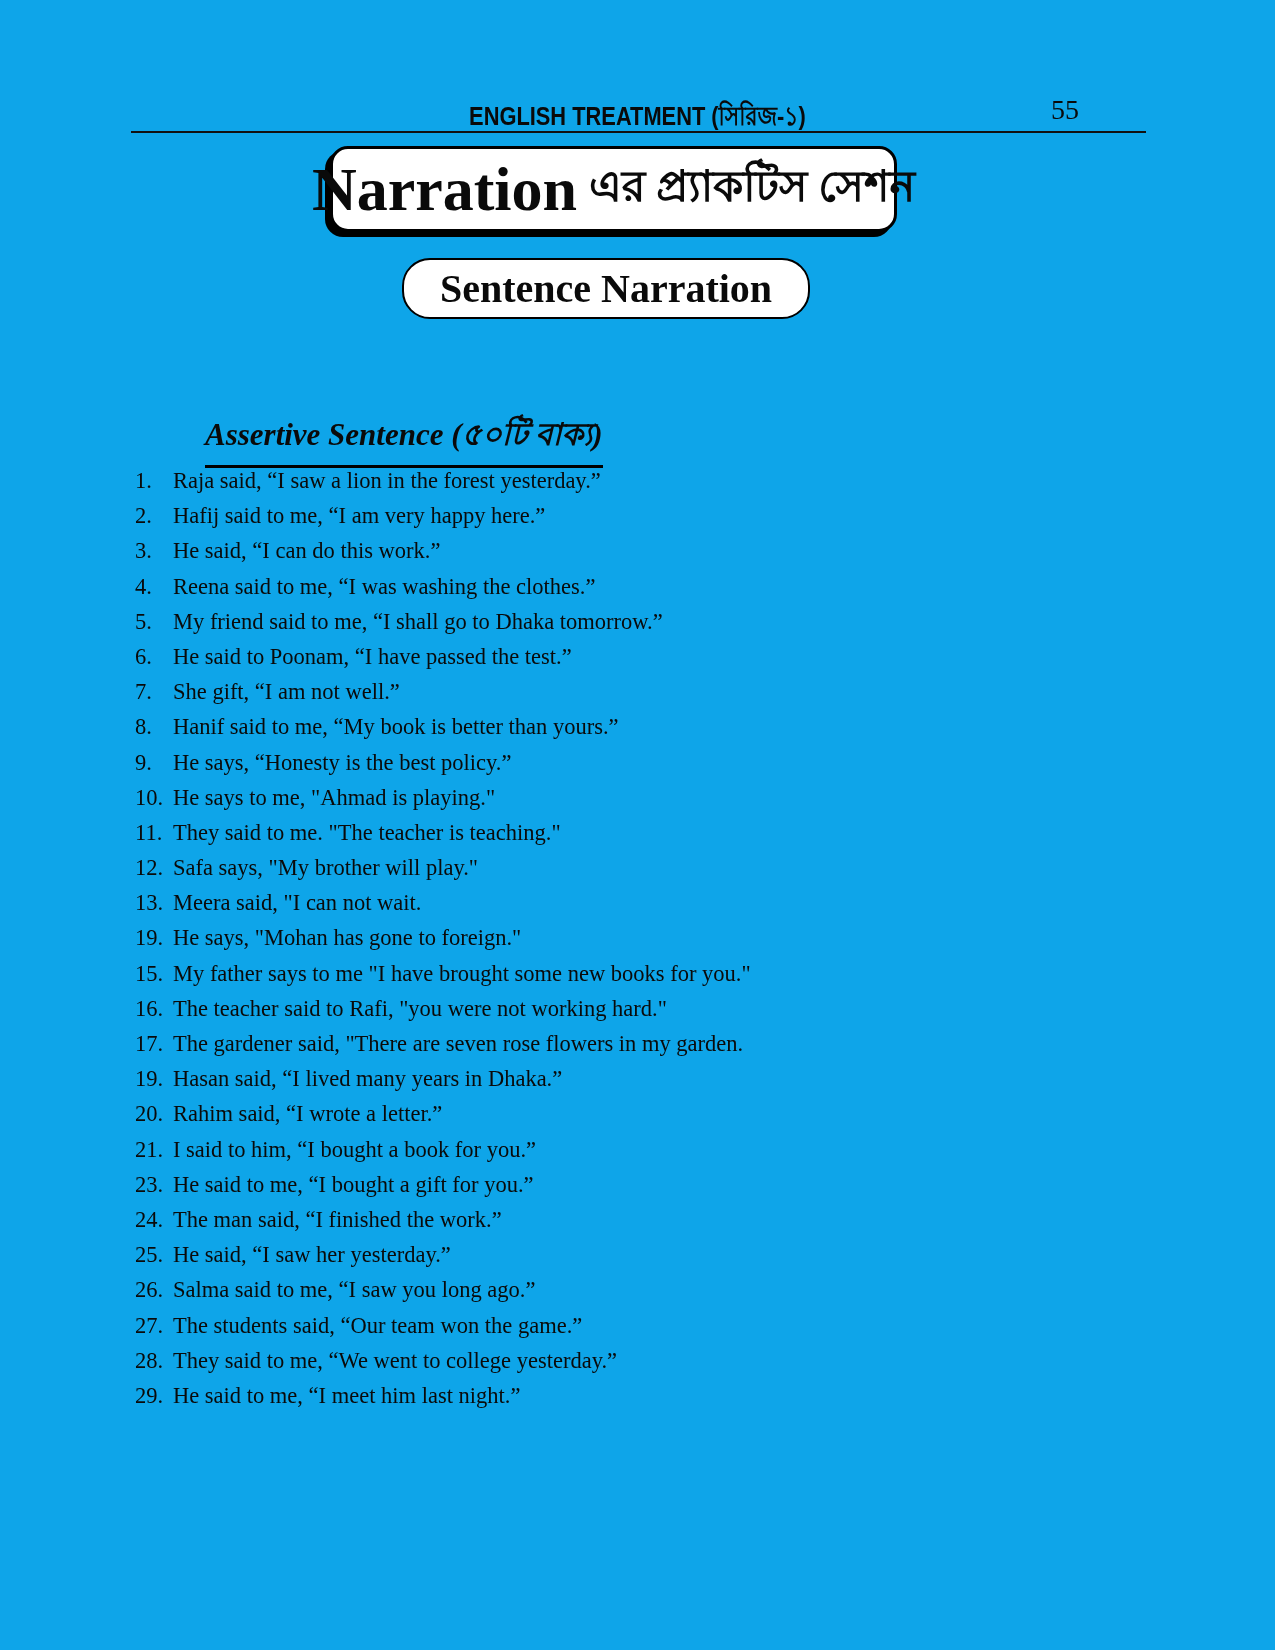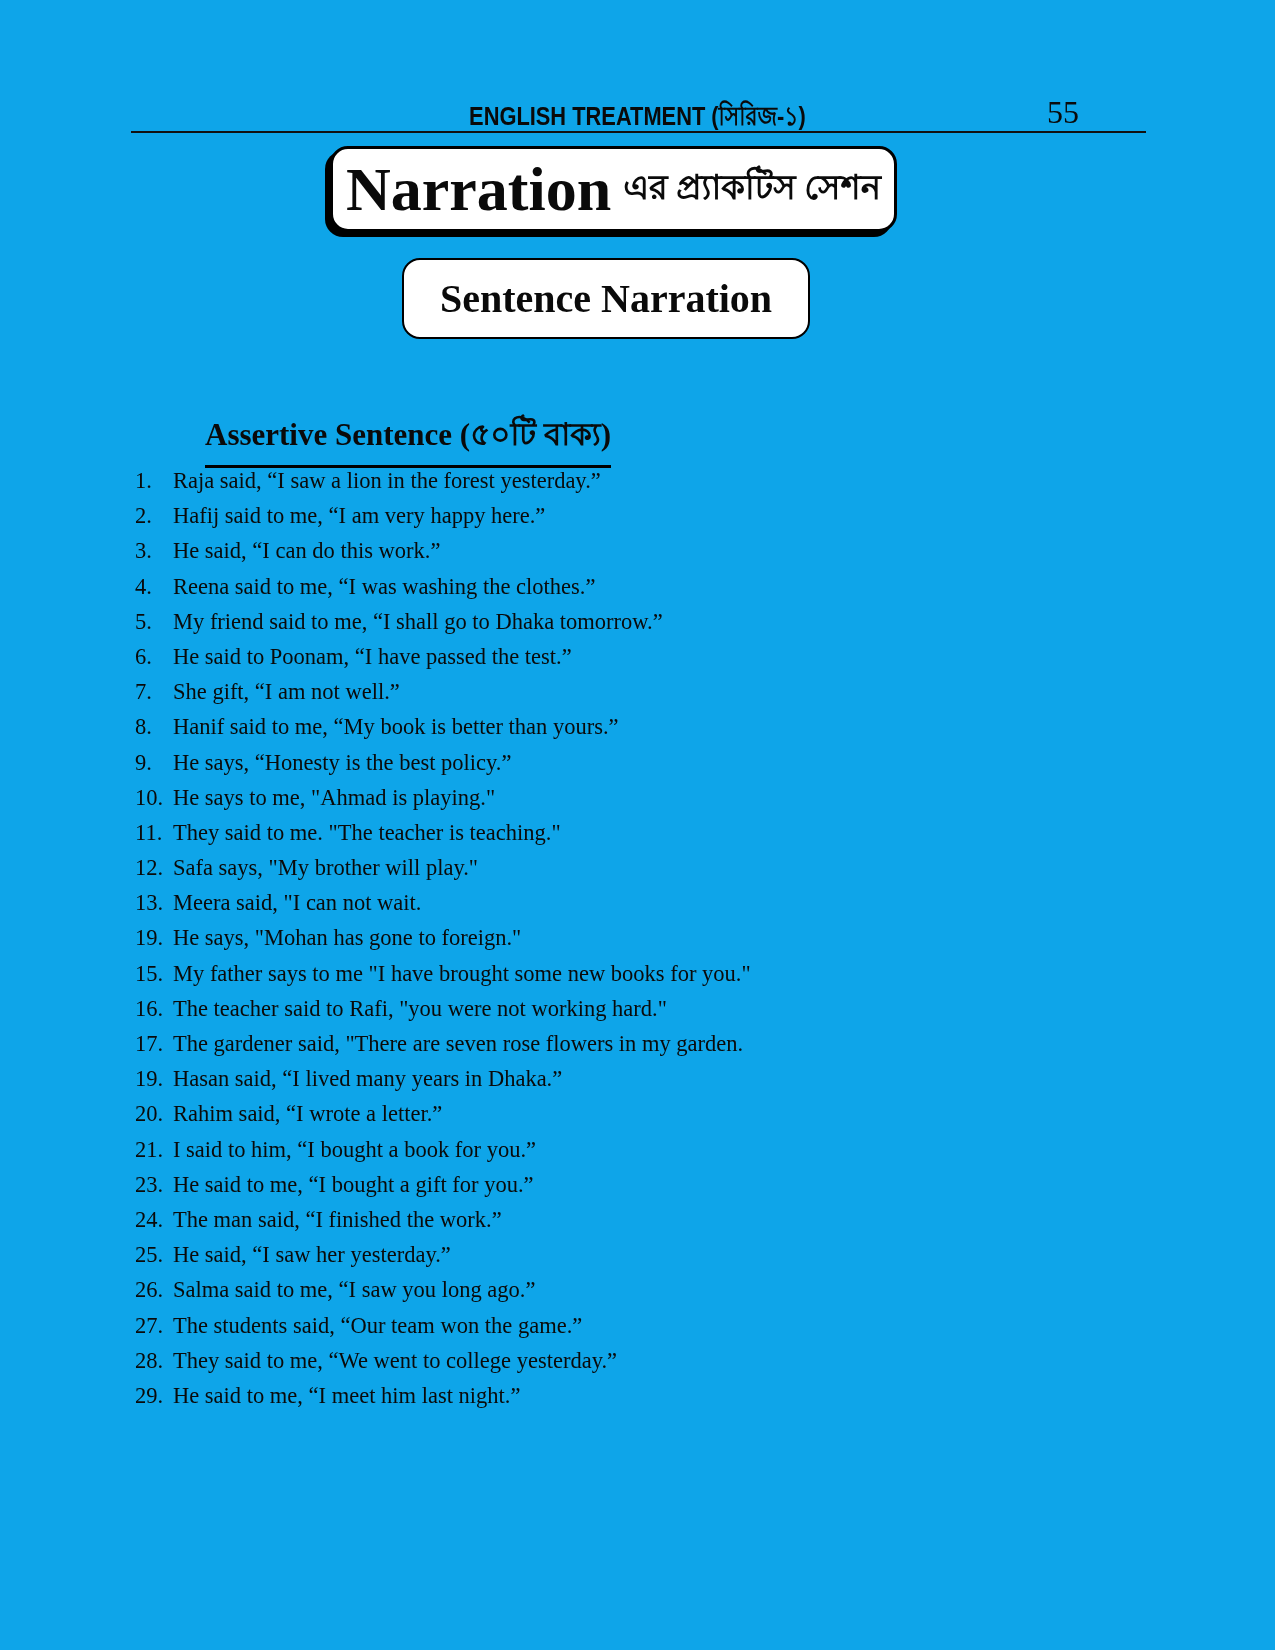--- a/index.html
+++ b/index.html
@@ -30,21 +30,21 @@
     transform-origin: center;
     font-family: "Liberation Sans", sans-serif;
     font-weight: bold;
     font-size: 26px;
     letter-spacing: 0px;
   }
   .page-number {
     position: absolute;
     top: 94px;
     right: 196px;
-    font-size: 32px;
+    font-size: 28px;
     font-family: "Liberation Serif", serif;
   }
   .header-rule {
     position: absolute;
     top: 131px;
     left: 131px;
     width: 1015px;
     height: 0;
     border-top: 2px solid #111;
   }
@@ -65,50 +65,51 @@
     justify-content: center;
     white-space: nowrap;
   }
   .title-box .tb-en {
     font-weight: bold;
     font-size: 62px;
     font-family: "Liberation Serif", serif;
   }
   .title-box .tb-bn {
     font-weight: bold;
-    font-size: 34px;
+    font-size: 43px;
     margin-left: 12px;
   }
 
   
   .subtitle-box {
     position: absolute;
     top: 258px;
     left: 402px;
     width: 408px;
-    height: 81px;
+    height: 61px;
     border: 2.5px solid #000;
-    border-radius: 18px;
+    border-radius: 28px;
     background: #fff;
     display: flex;
     align-items: center;
     justify-content: center;
   }
   .subtitle-box .sb-txt {
     font-weight: bold;
     font-size: 40px;
     font-family: "Liberation Serif", serif;
   }
 
   
   .section-heading {
     position: absolute;
     top: 410px;
     left: 205px;
     white-space: nowrap;
+    font-style: italic;
   }
   .section-heading .sh-inner {
     display: inline-block;
     font-weight: bold;
     font-size: 31px;
     border-bottom: 3px solid #000;
     padding-bottom: 3px;
   }
 
   

